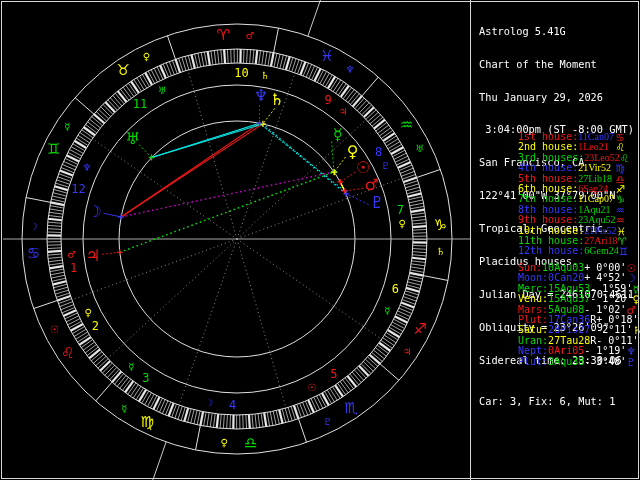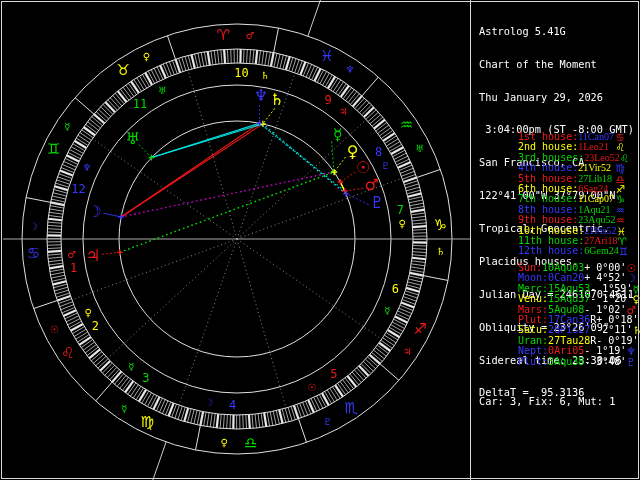--- a/index.html
+++ b/index.html
@@ -527,21 +527,20 @@
     <div>Chart of the Moment</div>
     <div>Thu January 29, 2026</div>
     <div> 3:04:00pm (ST -8:00 GMT)</div>
     <div>San Francisco, CA</div>
     <div>122°41'00"W 37°79'00"N</div>
     <div>Tropical, Geocentric.</div>
     <div>Placidus houses.</div>
     <div>Julian Day = 2461070.4611</div>
     <div>Obliquity = 23°26'09"</div>
     <div>Sidereal time: 23:30:06</div>
-    <div>DeltaT =  95.3136</div>
   </div>
   <div id="houses">
       <div class="hrow"><span class="hlabel" style="color:#f01818">1st house:</span><span class="hval" style="color:#3838ff">11Can07</span><span class="hglyph" style="color:#f01818">♋</span></div>
       <div class="hrow"><span class="hlabel" style="color:#ffff00">2nd house:</span><span class="hval" style="color:#f01818">1Leo21</span><span class="hglyph" style="color:#ffff00">♌</span></div>
       <div class="hrow"><span class="hlabel" style="color:#00d800">3rd houses:</span><span class="hval" style="color:#f01818">23Leo52</span><span class="hglyph" style="color:#00d800">♌</span></div>
       <div class="hrow"><span class="hlabel" style="color:#3838ff">4th house:</span><span class="hval" style="color:#ffff00">21Vir52</span><span class="hglyph" style="color:#3838ff">♍</span></div>
       <div class="hrow"><span class="hlabel" style="color:#f01818">5th house:</span><span class="hval" style="color:#00d800">27Lib18</span><span class="hglyph" style="color:#f01818">♎</span></div>
       <div class="hrow"><span class="hlabel" style="color:#ffff00">6th house:</span><span class="hval" style="color:#f01818">6Sag24</span><span class="hglyph" style="color:#ffff00">♐</span></div>
       <div class="hrow"><span class="hlabel" style="color:#00d800">7th house:</span><span class="hval" style="color:#ffff00">11Cap07</span><span class="hglyph" style="color:#00d800">♑</span></div>
       <div class="hrow"><span class="hlabel" style="color:#3838ff">8th house:</span><span class="hval" style="color:#00d800">1Aqu21</span><span class="hglyph" style="color:#3838ff">♒</span></div>
@@ -551,21 +550,21 @@
       <div class="hrow"><span class="hlabel" style="color:#3838ff">12th house:</span><span class="hval" style="color:#00d800">6Gem24</span><span class="hglyph" style="color:#3838ff">♊</span></div>
     </div>
   <div id="planets">
       <div class="prow"><span class="plabel" style="color:#f01818">Sun:</span><span class="pval" style="color:#00d800">10Aqu03</span><span class="pretro"></span><span class="pvel" style="color:#fff">+ 0°00'</span><span class="pglyph" style="color:#f01818">☉</span></div>
       <div class="prow"><span class="plabel" style="color:#3838ff">Moon:</span><span class="pval" style="color:#3838ff">0Can20</span><span class="pretro"></span><span class="pvel" style="color:#fff">+ 4°52'</span><span class="pglyph" style="color:#3838ff">☽</span></div>
       <div class="prow"><span class="plabel" style="color:#00d800">Merc:</span><span class="pval" style="color:#00d800">15Aqu53</span><span class="pretro"></span><span class="pvel" style="color:#fff">- 1°59'</span><span class="pglyph" style="color:#00d800">☿</span></div>
       <div class="prow"><span class="plabel" style="color:#ffff00">Venu:</span><span class="pval" style="color:#00d800">15Aqu37</span><span class="pretro"></span><span class="pvel" style="color:#fff">- 1°20'</span><span class="pglyph" style="color:#ffff00">♀</span></div>
       <div class="prow"><span class="plabel" style="color:#f01818">Mars:</span><span class="pval" style="color:#00d800">5Aqu08</span><span class="pretro"></span><span class="pvel" style="color:#fff">- 1°02'</span><span class="pglyph" style="color:#f01818">♂</span></div>
       <div class="prow"><span class="plabel" style="color:#f01818">Plut:</span><span class="pval" style="color:#3838ff">17Can36</span><span class="pretro">R</span><span class="pvel" style="color:#fff">+ 0°18'</span><span class="pglyph" style="color:#f01818">♃</span></div>
       <div class="prow"><span class="plabel" style="color:#ffff00">Satu:</span><span class="pval" style="color:#3838ff">28Pis27</span><span class="pretro"></span><span class="pvel" style="color:#fff">- 2°11'</span><span class="pglyph" style="color:#ffff00">♄</span></div>
-      <div class="prow"><span class="plabel" style="color:#00d800">Uran:</span><span class="pval" style="color:#ffff00">27Tau28</span><span class="pretro">R</span><span class="pvel" style="color:#fff">- 0°19'</span><span class="pglyph" style="color:#00d800">♅</span></div>
+      <div class="prow"><span class="plabel" style="color:#00d800">Uran:</span><span class="pval" style="color:#ffff00">27Tau28</span><span class="pretro">R</span><span class="pvel" style="color:#fff">- 0°11'</span><span class="pglyph" style="color:#00d800">♅</span></div>
       <div class="prow"><span class="plabel" style="color:#3838ff">Nept:</span><span class="pval" style="color:#f01818">0Ari05</span><span class="pretro"></span><span class="pvel" style="color:#fff">- 1°19'</span><span class="pglyph" style="color:#3838ff">♆</span></div>
       <div class="prow"><span class="plabel" style="color:#3838ff">Plut:</span><span class="pval" style="color:#00d800">3Aqu38</span><span class="pretro"></span><span class="pvel" style="color:#fff">- 3°48'</span><span class="pglyph" style="color:#3838ff">♇</span></div>
     </div>
   <div id="totals">
     <div>Car: 3, Fix: 6, Mut: 1</div>
     
     
     
     
   </div>

